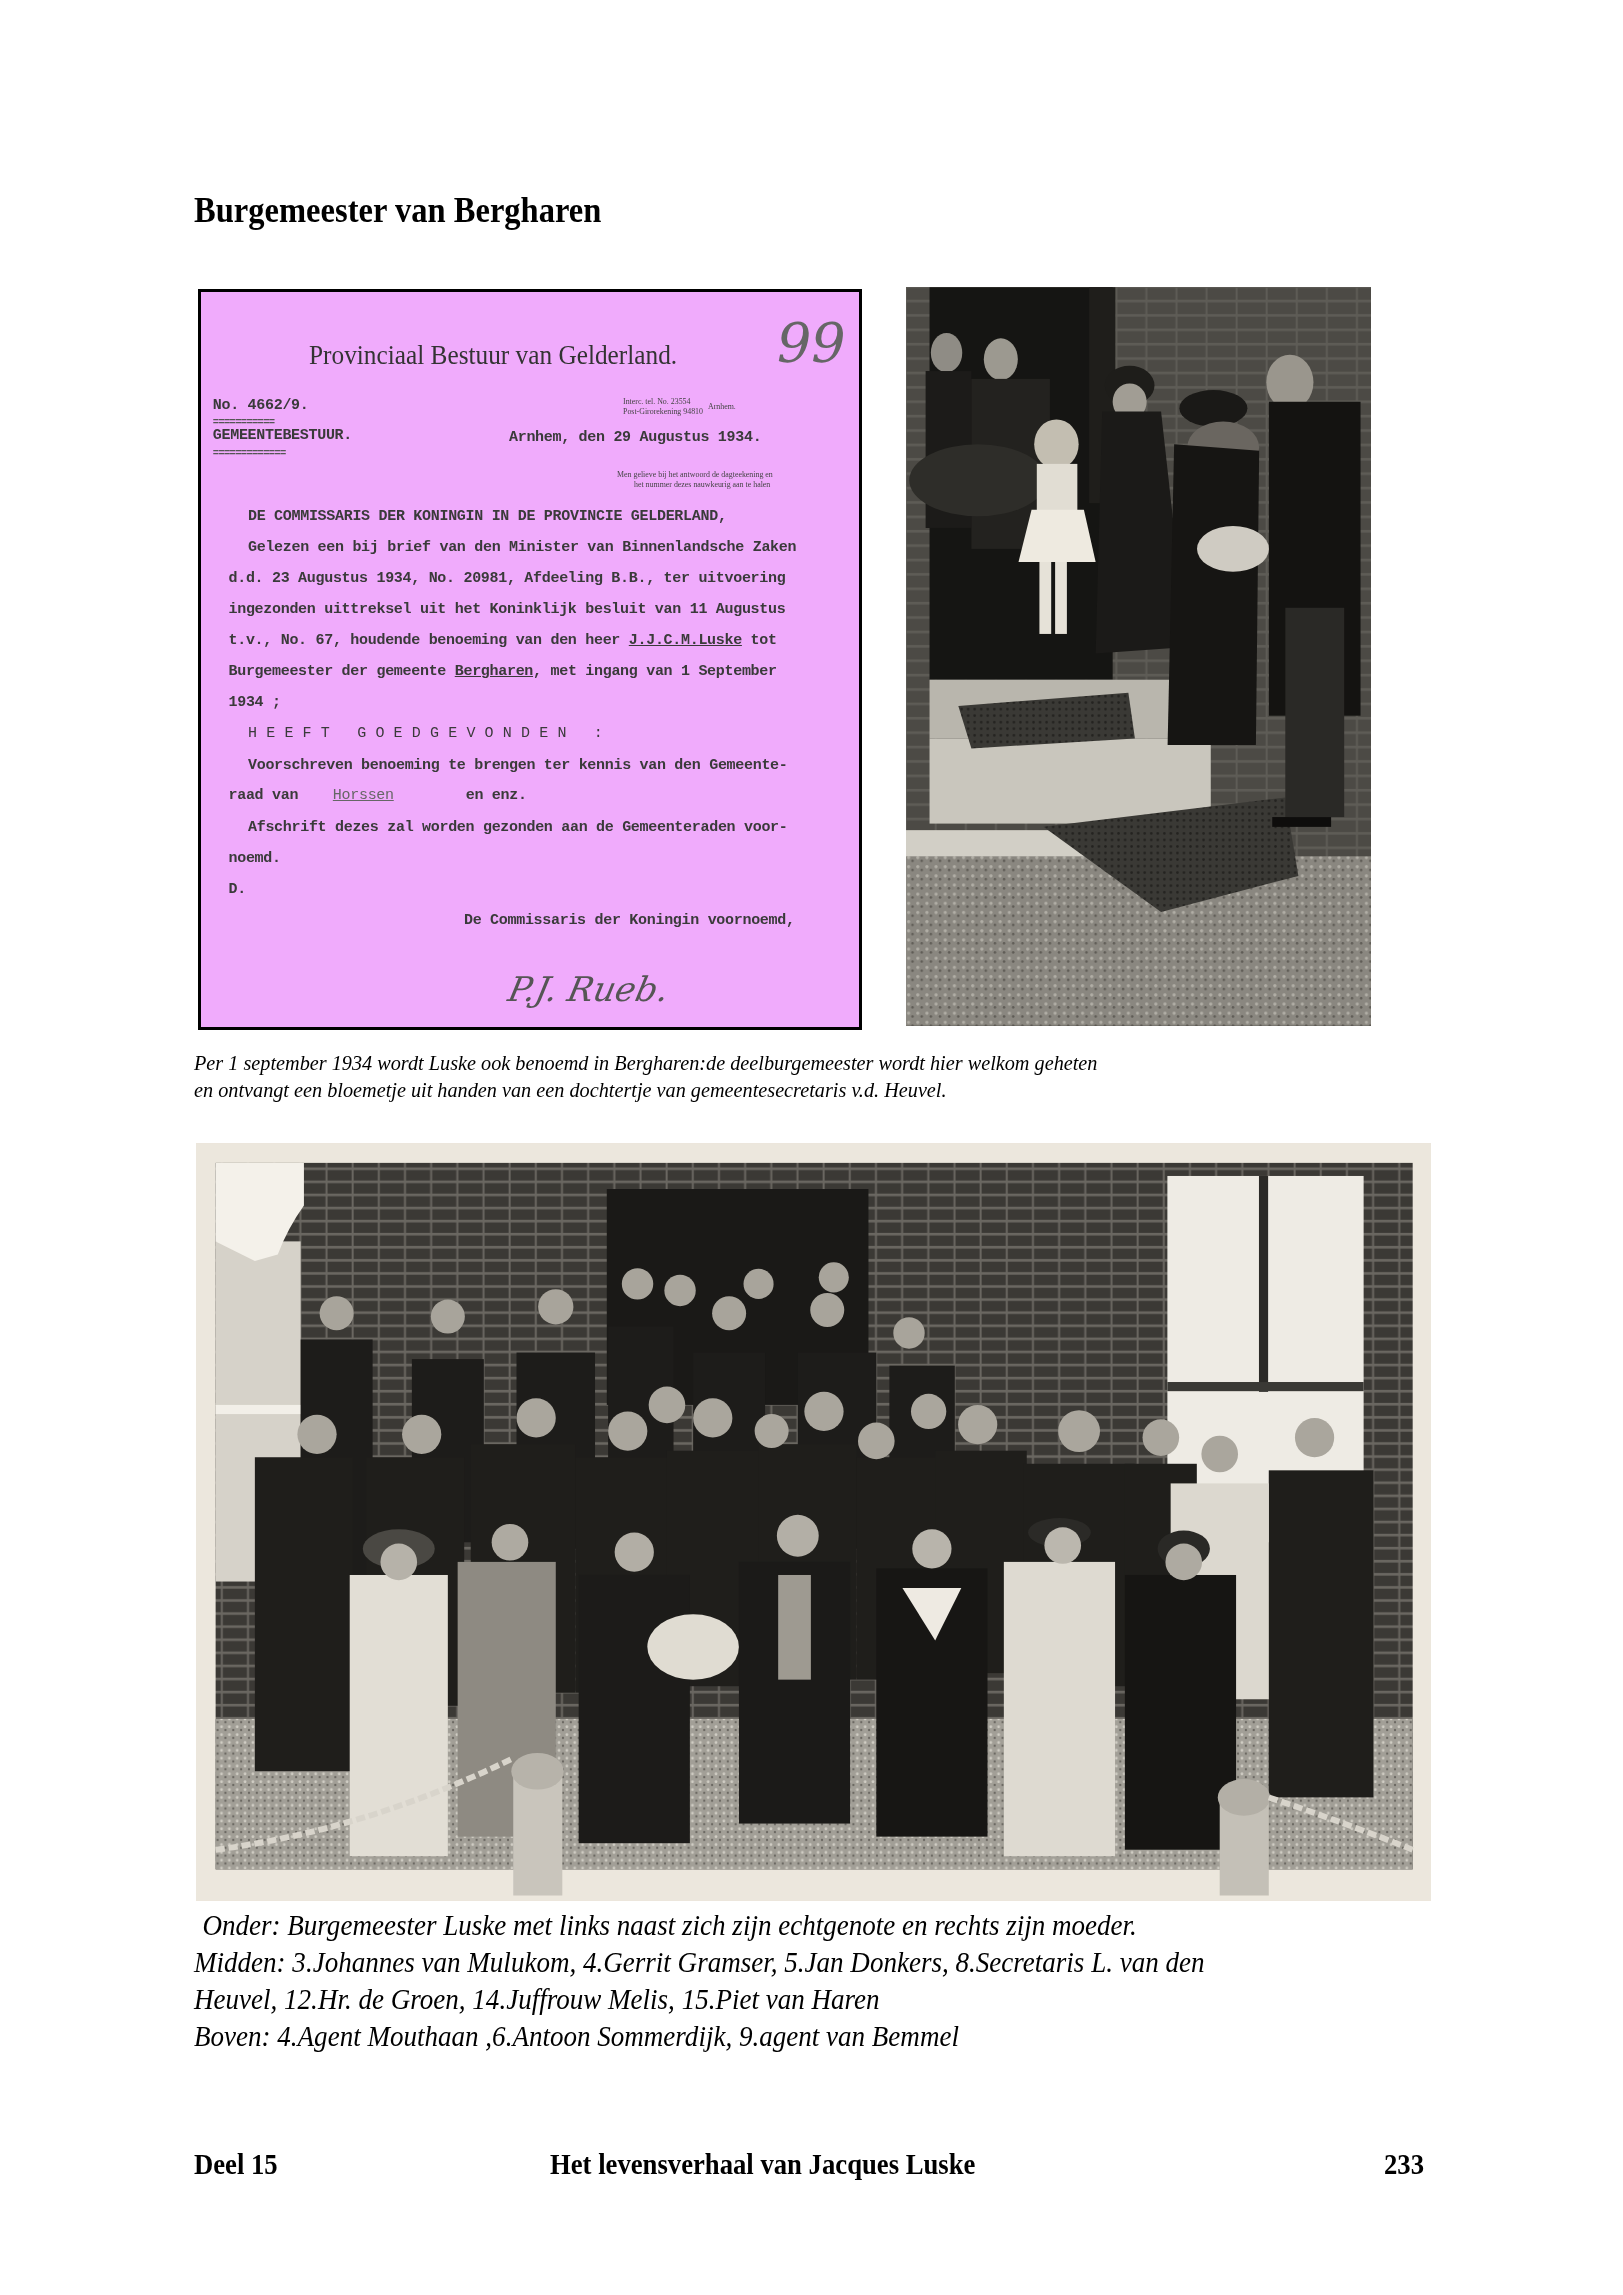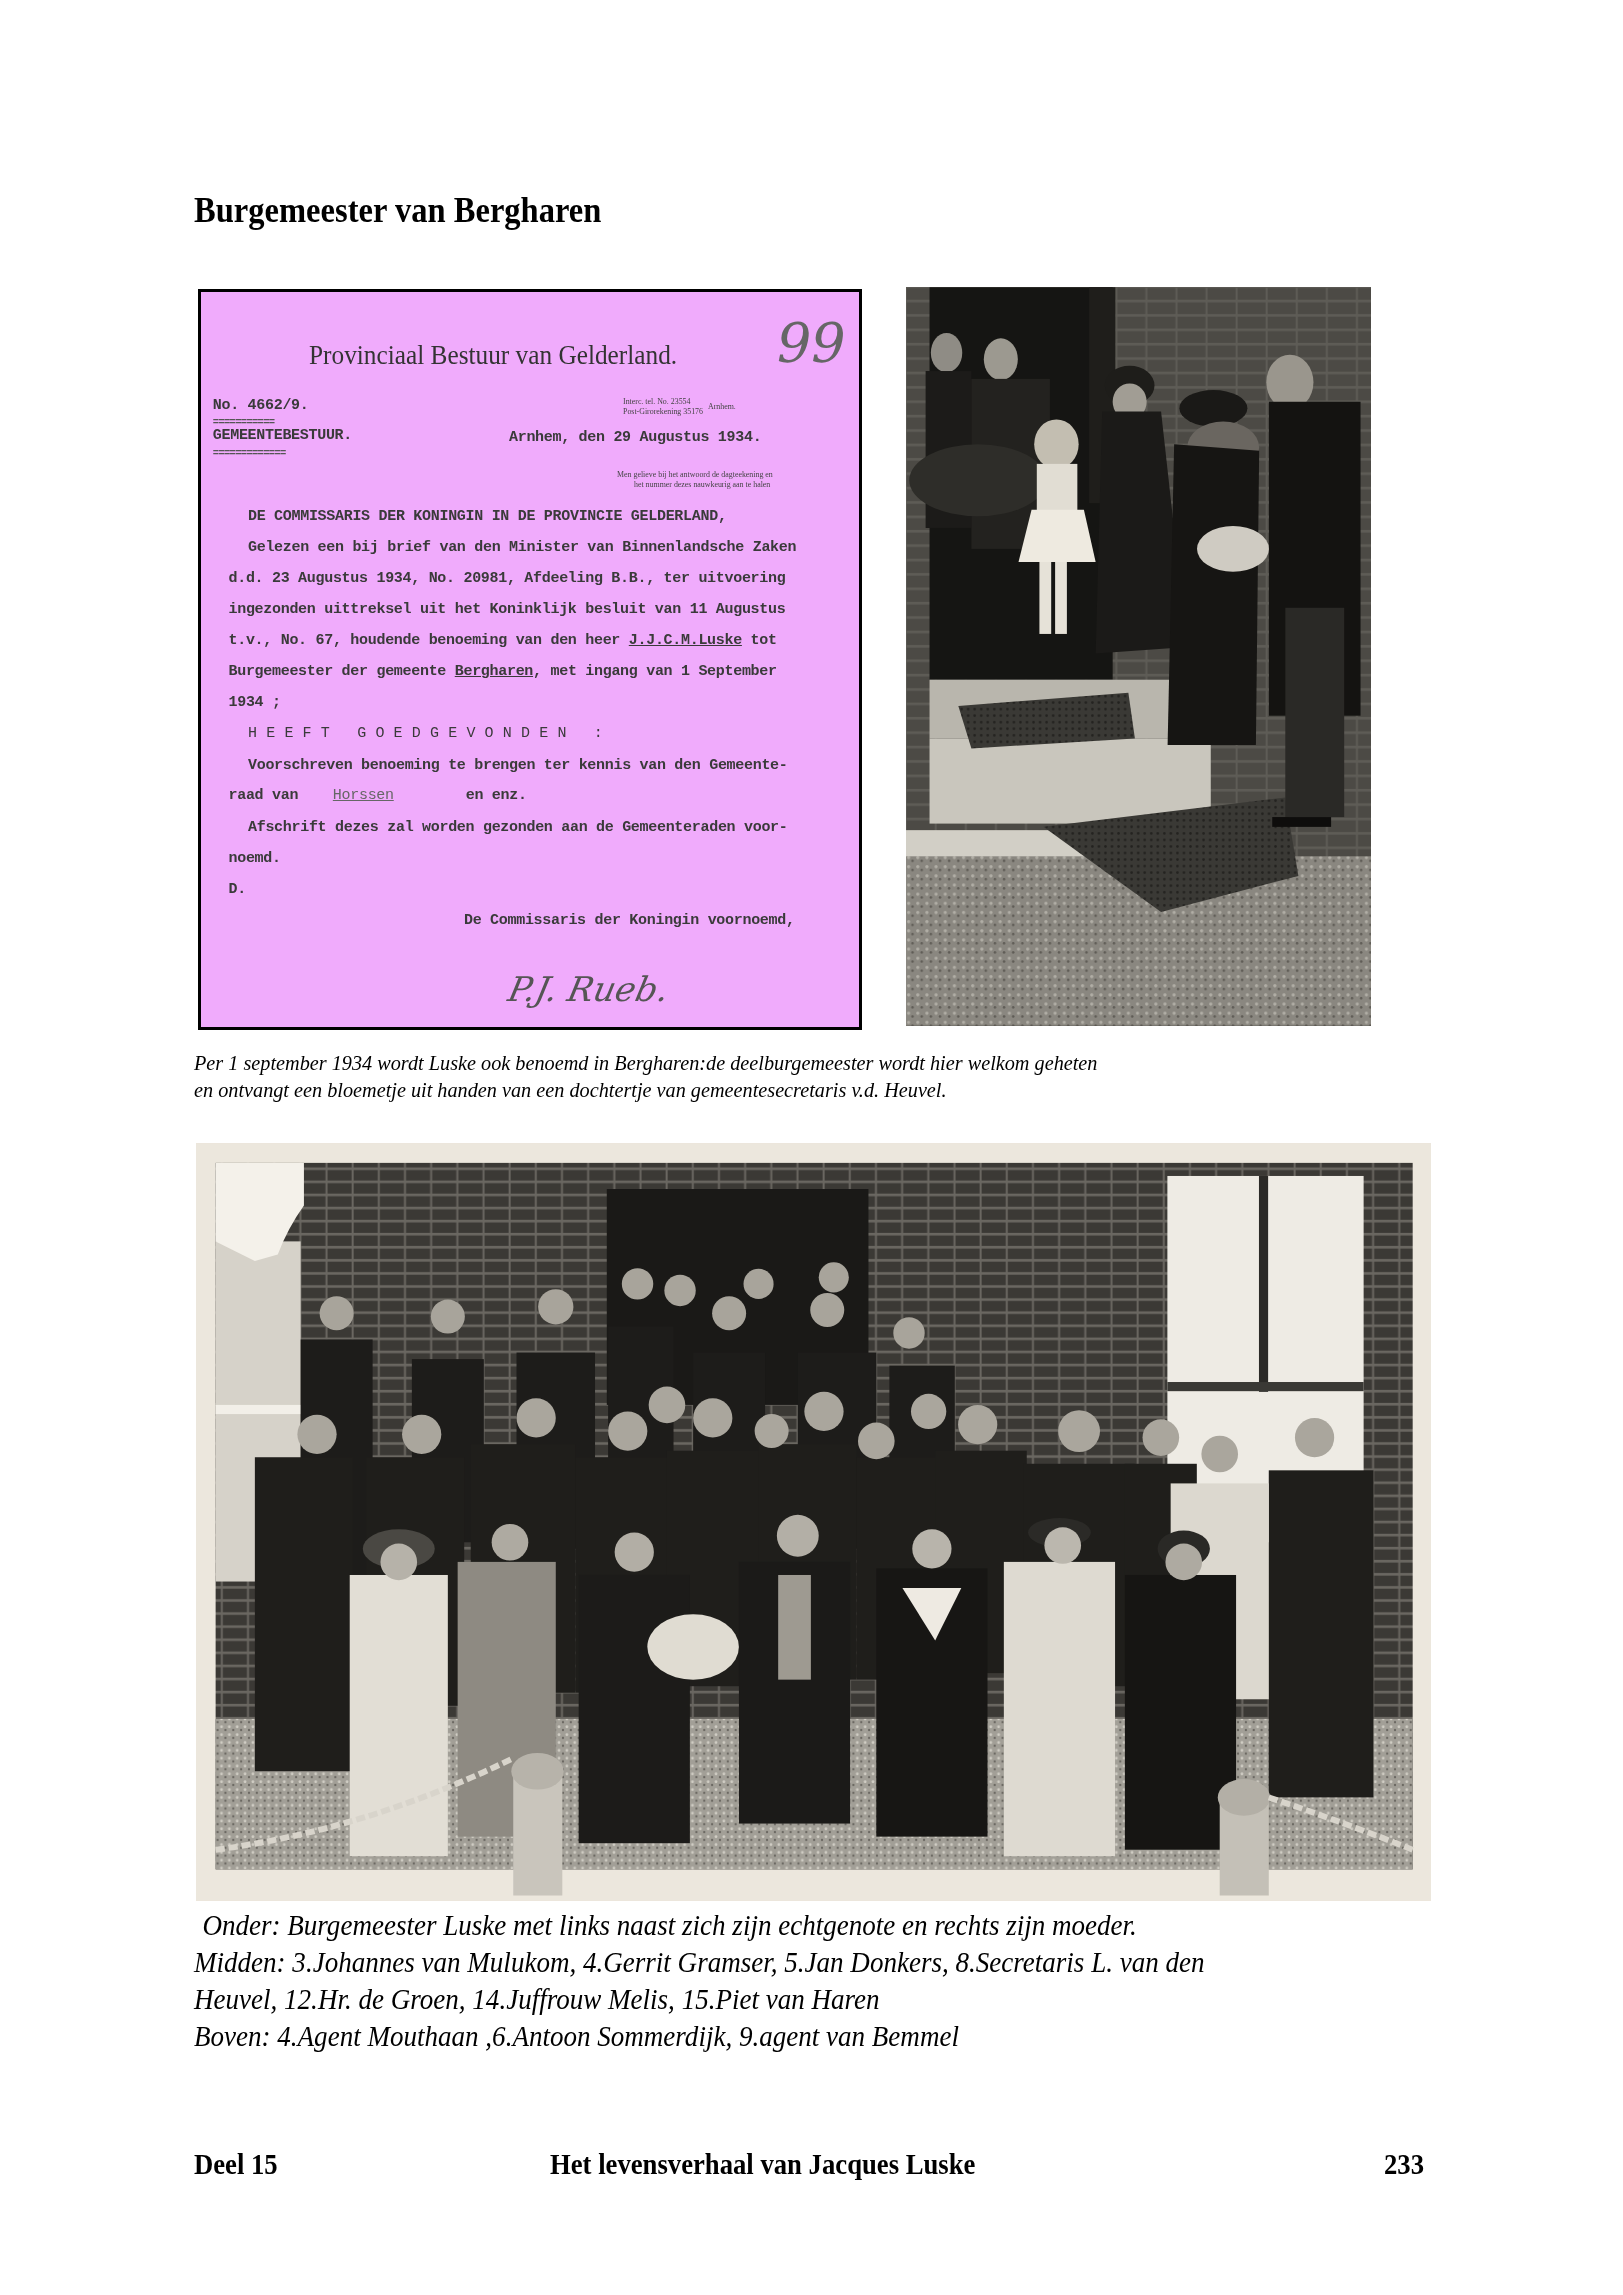--- a/index.html
+++ b/index.html
@@ -43,21 +43,21 @@
 <div class="abs letter">
   <div class="t hdr">Provinciaal Bestuur van Gelderland.</div>
   <div class="t handnum">99</div>
 
   <div class="t tw" style="left:11.8px; top:105px;">No. 4662/9.</div>
   <div class="t dash" style="left:11.8px; top:124px;">===========</div>
   <div class="t tw" style="left:11.8px; top:135px;">GEMEENTEBESTUUR.</div>
   <div class="t dash" style="left:11.8px; top:155px;">=============</div>
 
   <div class="t small-serif" style="left:422px; top:105px;">Interc. tel. No. 23554</div>
-  <div class="t small-serif" style="left:422px; top:115px;">Post-Girorekening 35176</div>
+  <div class="t small-serif" style="left:422px; top:115px;">Post-Girorekening 94810</div>
   <div class="t small-serif" style="left:507px; top:110px;">Arnhem.</div>
   <div class="t tw" style="left:308px; top:137px;">Arnhem, den 29 Augustus 1934.</div>
 
   <div class="t small-serif" style="left:416px; top:178px;">Men gelieve bij het antwoord de dagteekening en</div>
   <div class="t small-serif" style="left:411px; top:188px;padding-left:22px;">het nummer dezes nauwkeurig aan te halen</div>
 
   <div class="t tw" style="left:47px; top:216px;">DE COMMISSARIS DER KONINGIN IN DE PROVINCIE GELDERLAND,</div>
   <div class="t tw" style="left:47px; top:247px;">Gelezen een bij brief van den Minister van Binnenlandsche Zaken</div>
   <div class="t tw" style="left:27.5px; top:278px;">d.d. 23 Augustus 1934, No. 20981, Afdeeling B.B., ter uitvoering</div>
   <div class="t tw" style="left:27.5px; top:309px;">ingezonden uittreksel uit het Koninklijk besluit van 11 Augustus</div>

